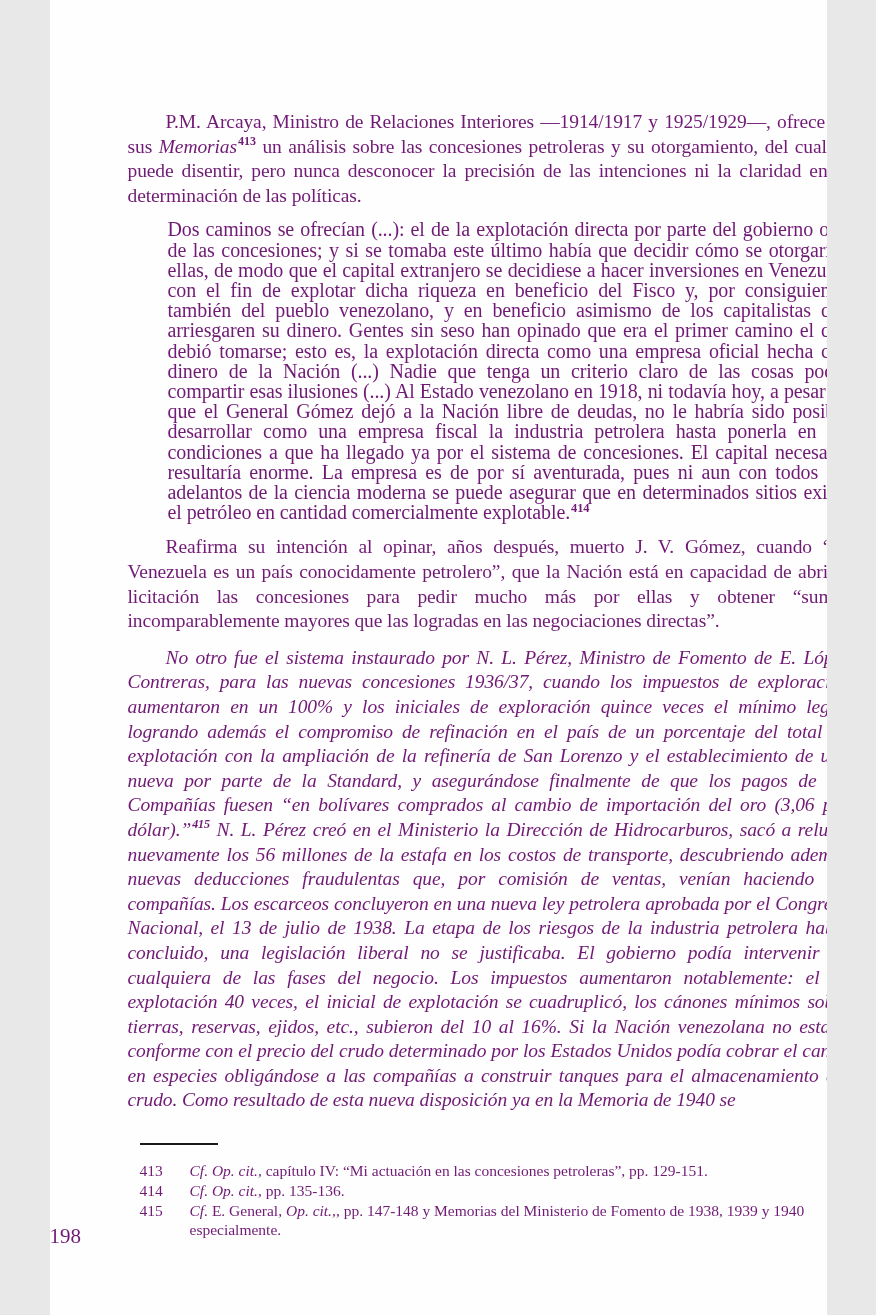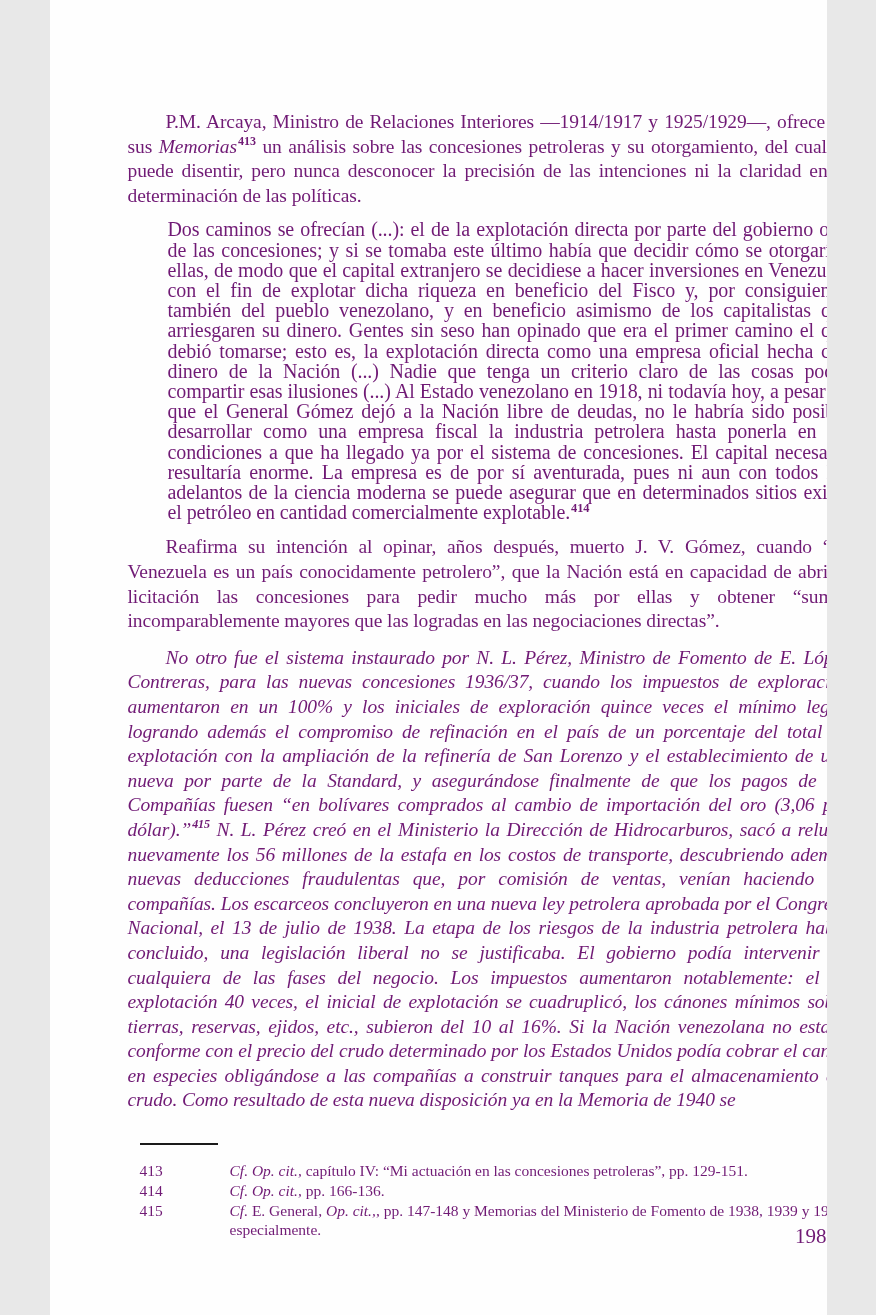--- a/index.html
+++ b/index.html
@@ -66,28 +66,27 @@
   .fn-row {
     display: flex;
     font-size: 15.5px;
     line-height: 19.8px;
   }
   .fn-num {
     flex: 0 0 50px;
   }
   .fn-text {
     flex: 1 1 auto;
-    margin-left: 40px;
   }
   .page-number {
     position: absolute;
     top: 1224px;
     left: 0;
     width: 100%;
-    text-align: right;
+    text-align: left;
     font-size: 21px;
   }
 </style>
 </head>
 <body>
 
 <div class="page">
   <div class="content">
 
     <p class="body-para indent"><span>P.M. Arcaya, Ministro de Relaciones Interiores —1914/1917 y 1925/1929—, ofrece en sus </span><span class="italic">Memorias</span><sup class="fnref">413</sup><span> un análisis sobre las concesiones petroleras y su otorgamiento, del cual se puede disentir, pero nunca desconocer la precisión de las intenciones ni la claridad en la determinación de las políticas.</span></p>
@@ -101,21 +100,21 @@
     <div class="footnote-section">
       <hr class="fn-rule">
 
       <div class="fn-row">
         <span class="fn-num">413</span>
         <span class="fn-text"><span class="italic">Cf. Op. cit.,</span><span> capítulo IV: “Mi actuación en las concesiones petroleras”, pp. 129-151.</span></span>
       </div>
 
       <div class="fn-row">
         <span class="fn-num">414</span>
-        <span class="fn-text"><span class="italic">Cf. Op. cit.,</span><span> pp. 166-136.</span></span>
+        <span class="fn-text"><span class="italic">Cf. Op. cit.,</span><span> pp. 135-136.</span></span>
       </div>
 
       <div class="fn-row">
         <span class="fn-num">415</span>
         <span class="fn-text"><span class="italic">Cf.</span><span> E. General, </span><span class="italic">Op. cit.,</span><span>, pp. 147-148 y Memorias del Ministerio de Fomento de 1938, 1939 y 1940 especialmente.</span></span>
       </div>
     </div>
 
   </div>
 

